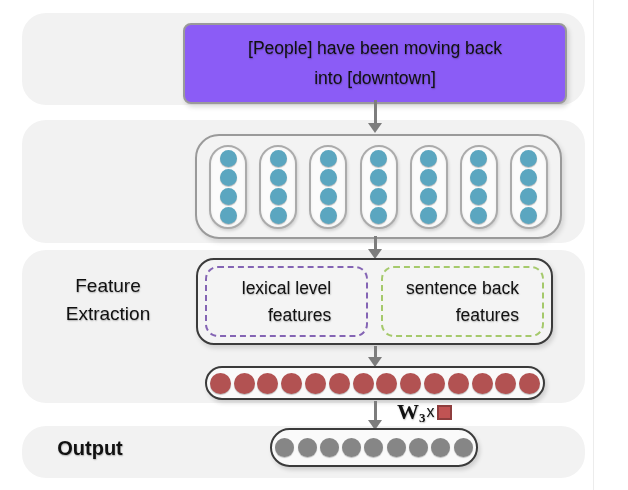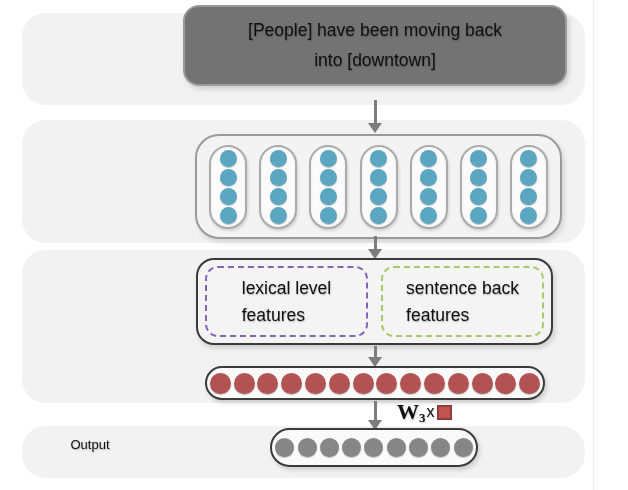--- a/index.html
+++ b/index.html
@@ -14,25 +14,25 @@
   .band-output  { top:426px; height:52px;  }
 
   .soft { text-shadow:0.5px 1px 1.5px rgba(0,0,0,0.28); }
 
   
   .section-label { position:absolute; left:25px; width:166px; text-align:center;
     font-size:19px; line-height:1.45; white-space:pre-line; }
   .label-word    { top:148px; }
   .label-feature { top:272px; }
   .label-output  { position:absolute; left:30px; top:437px; width:120px;
-    text-align:center; font-size:13px; }
-
-  
-  .sentence-box { position:absolute; left:183px; top:5px; width:380px; height:77px;
-    background:#737373; border:2px solid #9A9A9A; border-radius:16px;
+    text-align:center; font-size:20px;font-weight:bold; }
+
+  
+  .sentence-box { position:absolute; left:183px; top:23px; width:380px; height:77px;
+    background:#8b5cf6; border:2px solid #9A9A9A; border-radius:8px;
     box-shadow:2px 3px 5px rgba(0,0,0,0.15);
     display:flex; align-items:center; justify-content:center;
     text-align:center; font-size:17.5px; line-height:1.7; white-space:pre-line; }
 
   
   .word-box { position:absolute; left:195px; top:134px; width:363px; height:101px;
     background:#F3F3F3; border:2px solid #9A9A9A; border-radius:24px;
     box-shadow:2px 3px 5px rgba(0,0,0,0.13);
     display:flex; align-items:center; justify-content:space-evenly; }
   .word-pill { width:38px; height:84px; background:#FBFBFB; border:2px solid #ABABAB;
@@ -44,21 +44,21 @@
   .dot { display:block; border-radius:50%; flex:0 0 auto;
     box-shadow:0 1px 1px rgba(0,0,0,0.25); }
 
   
   .feature-box { position:absolute; left:196px; top:258px; width:357px; height:87px;
     background:#F4F4F4; border:2px solid #3B3B3B; border-radius:18px;
     box-shadow:2px 3px 5px rgba(0,0,0,0.15);
     display:flex; gap:13px; padding:6px 7px; box-sizing:border-box; }
   .dashed-box { flex:1; border:2px dashed #888; border-radius:13px;
     display:flex; align-items:center; justify-content:center;
-    text-align:left; font-size:17.5px; line-height:1.5; white-space:pre-line; }
+    text-align:right; font-size:17.5px; line-height:1.5; white-space:pre-line; }
 
   
   .hpill { position:absolute; background:#FAFAFA; border:2px solid #3B3B3B;
     box-shadow:2px 3px 4px rgba(0,0,0,0.15);
     display:flex; align-items:center; justify-content:space-evenly;
     box-sizing:border-box; }
   .feature-vector-pill { left:205px; top:366px; width:340px; height:34px; border-radius:17px; }
   .output-pill { left:270px; top:428px; width:208px; height:39px; border-radius:20px; }
 
   
@@ -146,20 +146,22 @@
         <span class="dot" style="width: 17px; height: 17px; background: rgb(91, 166, 192);"></span>
         <span class="dot" style="width: 17px; height: 17px; background: rgb(91, 166, 192);"></span>
       </div>
     </div>
 
   <div class="arrow arrow-2">
     <div class="shaft"></div>
     <div class="head"></div>
   </div>
 
+  <div class="section-label label-feature soft">Feature
+Extraction</div>
   <div class="feature-box">
     <div class="dashed-box soft" style="border-color: rgb(132, 100, 180);">lexical level
 features</div>
     <div class="dashed-box soft" style="border-color: rgb(165, 201, 107);">sentence back
 features</div>
   </div>
 
   <div class="arrow arrow-3">
     <div class="shaft"></div>
     <div class="head"></div>

